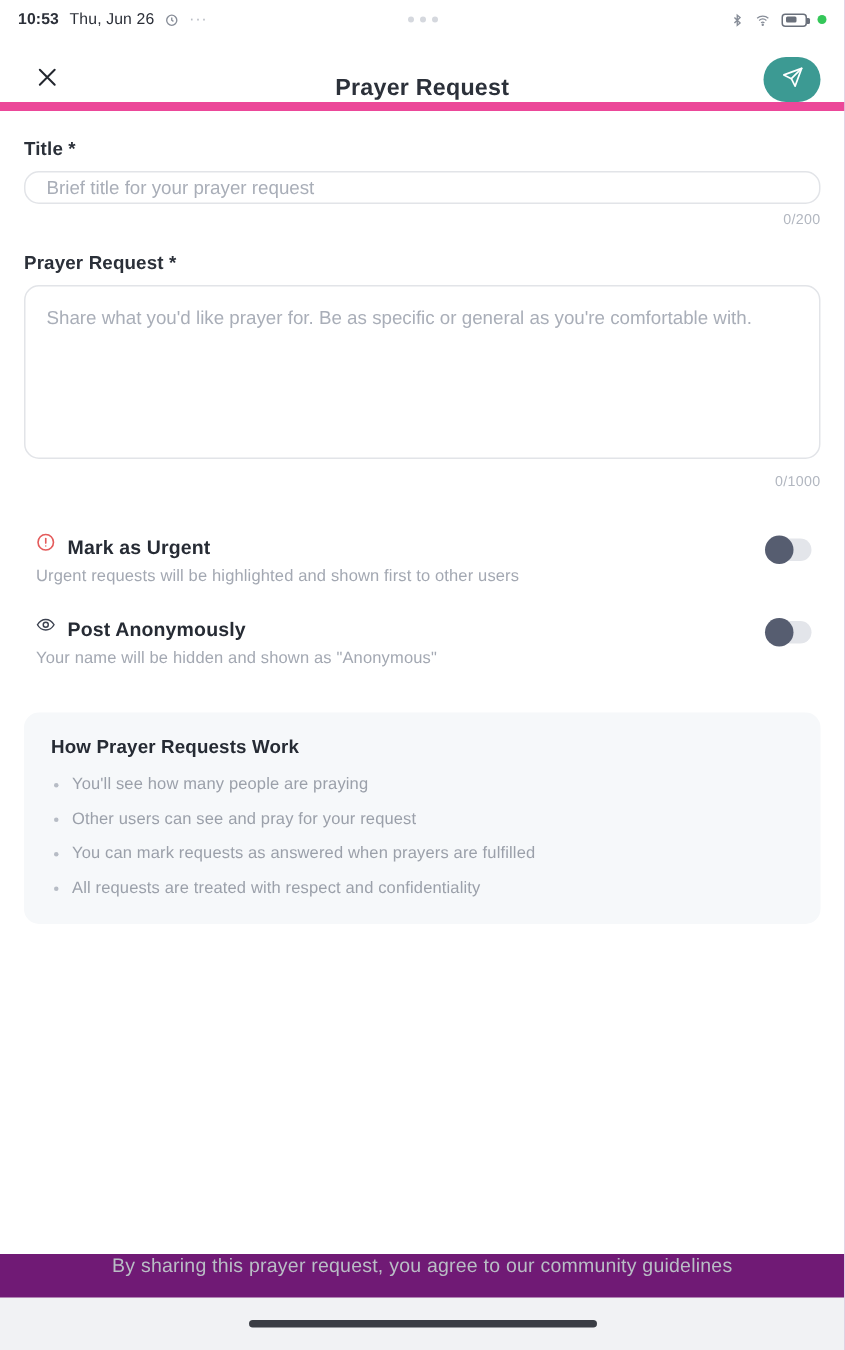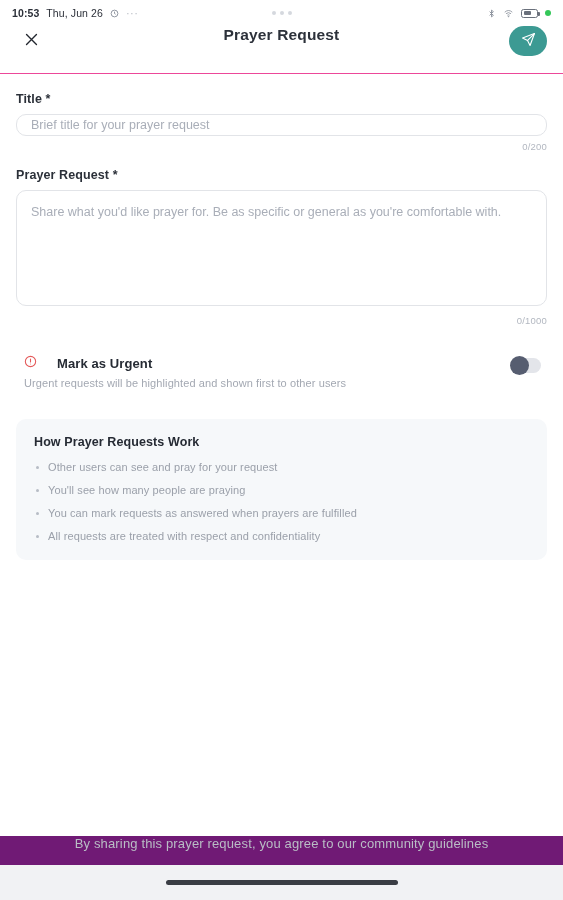--- a/index.html
+++ b/index.html
@@ -100,24 +100,24 @@
     width: 6px; height: 6px;
     border-radius: 50%;
     background: #34c759;
   }
 
   
   .app-header {
     flex: 0 0 48px;
     height: 48px;
     display: flex;
-    align-items: flex-start;
+    align-items: flex-end;
     padding: 0 16px;
     background: #ffffff;
-    border-bottom: 1px solid #ec4899;
+    border-bottom: 6px solid #ec4899;
     position: relative;
   }
   .icon-btn {
     width: 30px; height: 30px;
     display: flex;
     align-items: center;
     justify-content: center;
     background: none;
     border: none;
     cursor: pointer;
@@ -197,21 +197,21 @@
   .toggle-row {
     display: flex;
     align-items: flex-start;
     padding: 12px 0 8px 8px;
     gap: 10px;
   }
   .toggle-texts { flex: 1 1 auto; }
   .toggle-heading {
     display: flex;
     align-items: center;
-    gap: 20px;
+    gap: 8px;
     margin-bottom: 5px;
   }
   .toggle-title {
     font-size: 13px;
     font-weight: 700;
     color: #262b34;
     letter-spacing: .1px;
   }
   .toggle-sub {
     font-size: 11px;
@@ -385,26 +385,43 @@
           </span>
           <span class="toggle-title">Mark as Urgent</span>
         </div>
         <div class="toggle-sub">Urgent requests will be highlighted and shown first to other users</div>
       </div>
       <div class="switch">
         <span class="knob"></span>
       </div>
     </div>
 
+    <div class="toggle-row">
+      <div class="toggle-texts">
+        <div class="toggle-heading">
+          <span>
+            <svg width="13" height="13" viewBox="0 0 24 24" fill="none" stroke="#3c4250" stroke-width="1.8">
+              <path d="M1.8 12S5.6 5.5 12 5.5 22.2 12 22.2 12 18.4 18.5 12 18.5 1.8 12 1.8 12z"></path>
+              <circle cx="12" cy="12" r="3.1"></circle>
+            </svg>
+          </span>
+          <span class="toggle-title">Post Anonymously</span>
+        </div>
+        <div class="toggle-sub">Your name will be hidden and shown as "Anonymous"</div>
+      </div>
+      <div class="switch">
+        <span class="knob"></span>
+      </div>
+    </div>
 
     <div class="info-card">
       <div class="info-title">How Prayer Requests Work</div>
       <ul class="info-list">
+        <li>You'll see how many people are praying</li>
         <li>Other users can see and pray for your request</li>
-        <li>You'll see how many people are praying</li>
         <li>You can mark requests as answered when prayers are fulfilled</li>
         <li>All requests are treated with respect and confidentiality</li>
       </ul>
     </div>
 
   </div>
 
   <div class="footer-note">By sharing this prayer request, you agree to our community guidelines</div>
 
   <div class="home-bar-area">

